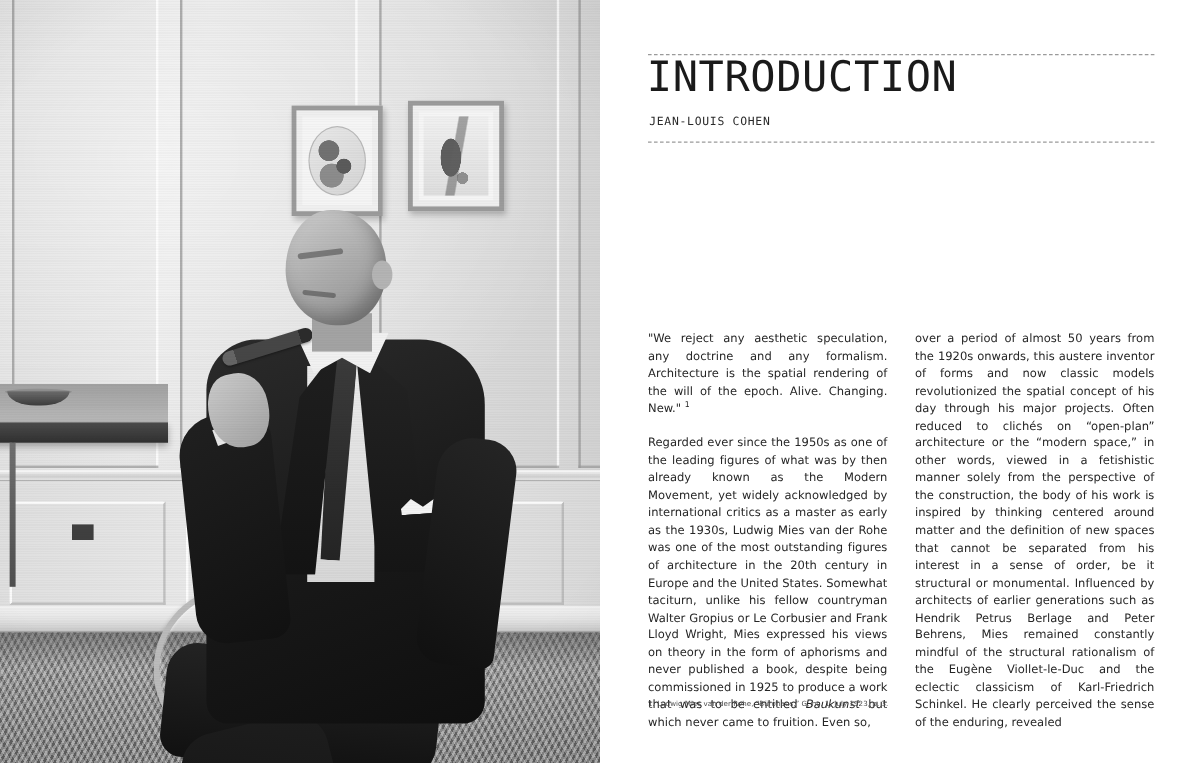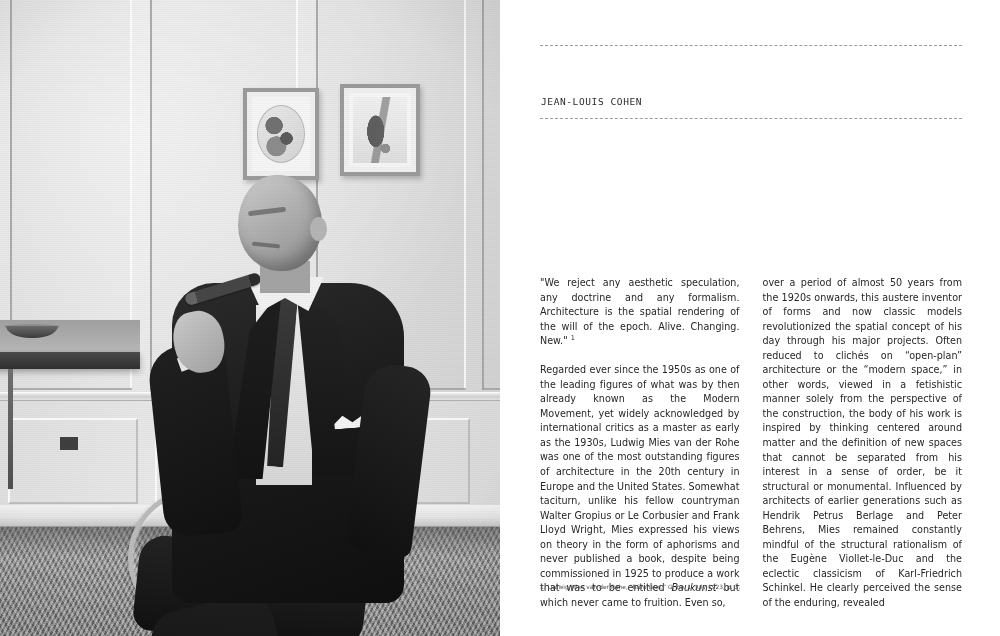--- a/index.html
+++ b/index.html
@@ -466,20 +466,21 @@
 
       <div class="grain"></div>
       <div class="vignette"></div>
     </div>
   </div>
 
   <div class="text-page">
 
     <div class="rule rule-top"></div>
 
+    <h1 class="title">INTRODUCTION</h1>
 
     <div class="byline">JEAN-LOUIS COHEN</div>
 
     <div class="rule rule-bottom"></div>
 
     <div class="columns">
 
       <div class="col">
         <p><span>"We reject any aesthetic speculation, any doctrine and any formalism. Architecture is the spatial rendering of the will of the epoch. Alive. Changing. New."</span> <sup>1</sup></p>
         <p><span>Regarded ever since the 1950s as one of the leading figures of what was by then already known as the Modern Movement, yet widely acknowledged by international critics as a master as early as the 1930s, Ludwig Mies van der Rohe was one of the most outstanding figures of architecture in the 20th century in Europe and the United States. Somewhat taciturn, unlike his fellow countryman Walter Gropius or Le Corbusier and Frank Lloyd Wright, Mies expressed his views on theory in the form of aphorisms and never published a book, despite being commissioned in 1925 to produce a work that was to be entitled </span><i>Baukunst</i><span> but which never came to fruition. Even so,</span></p>

